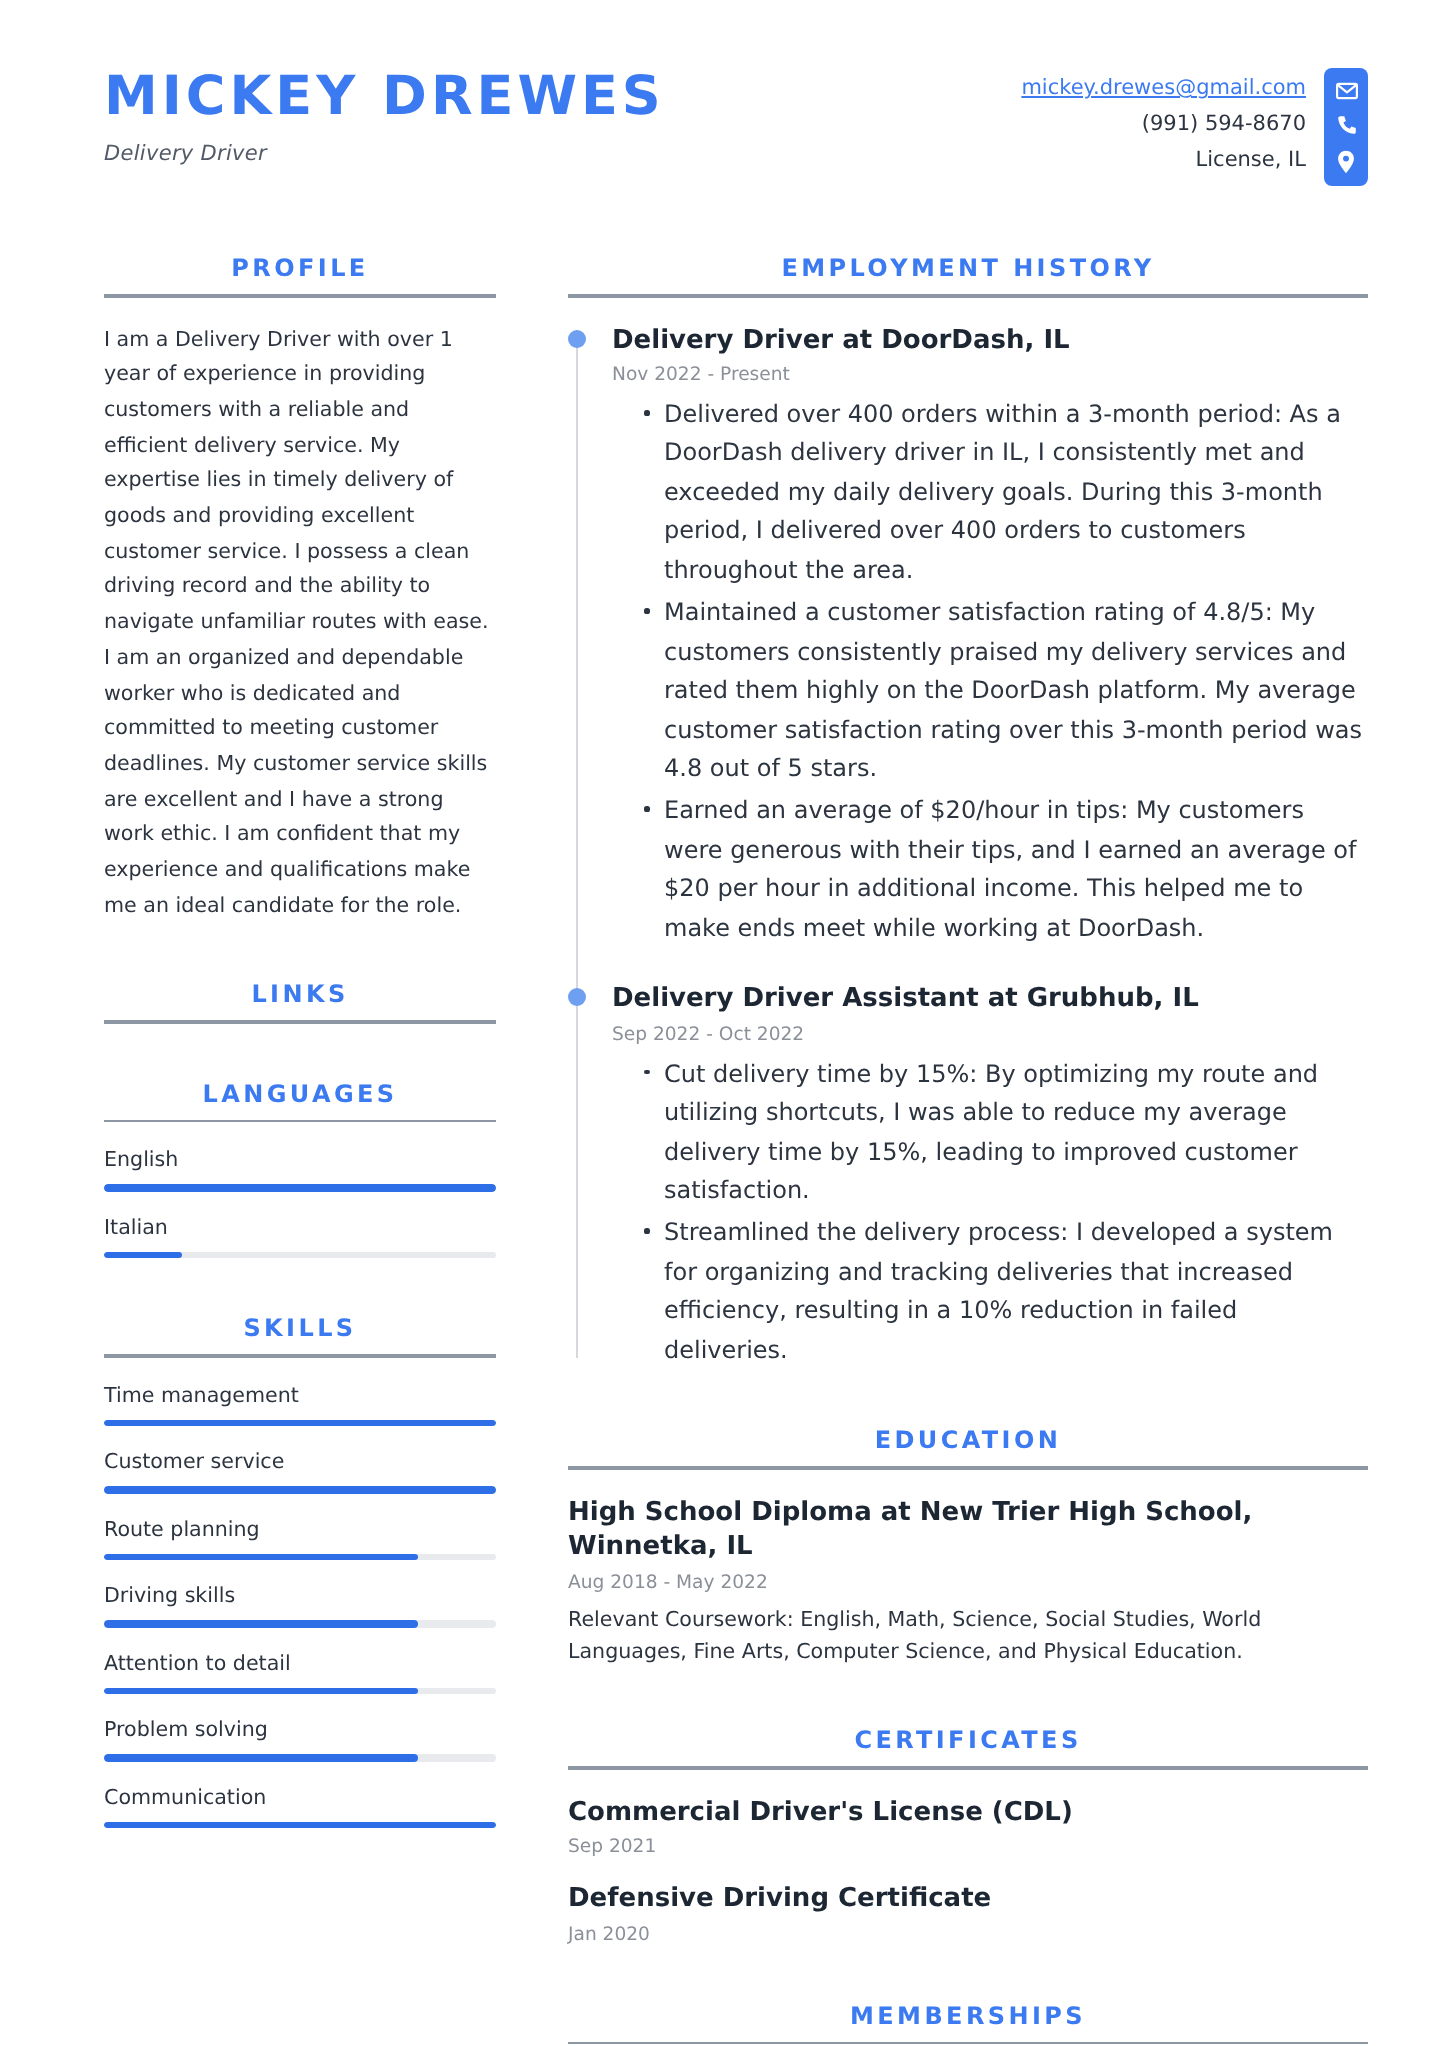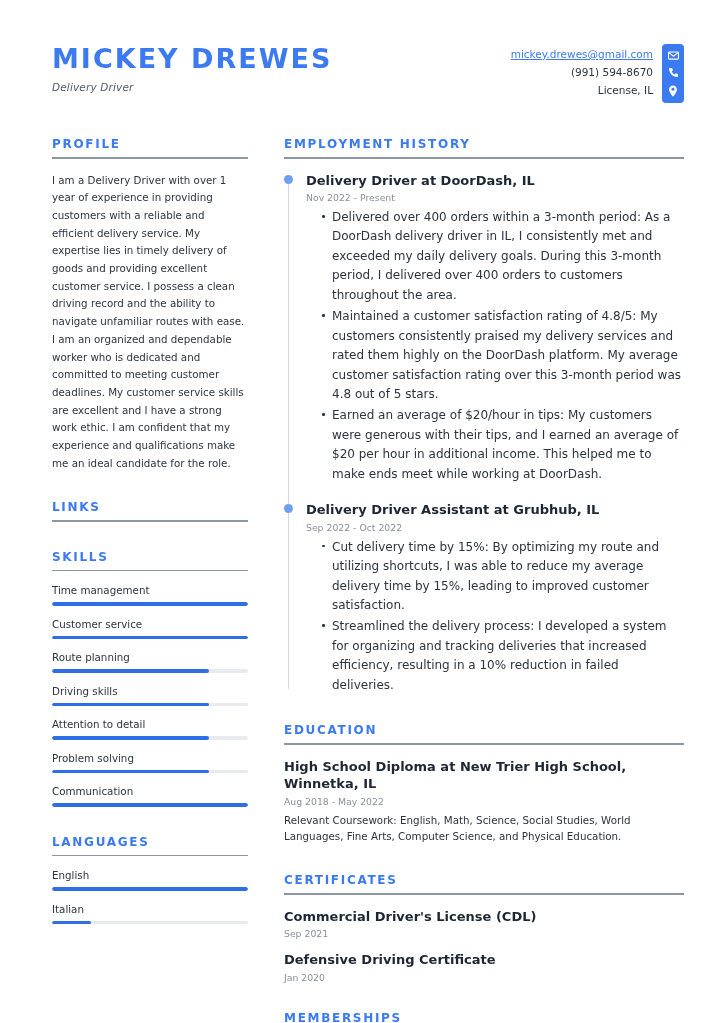--- a/index.html
+++ b/index.html
@@ -10,21 +10,21 @@
     background: #ffffff;
     font-family: "DejaVu Sans", "Liberation Sans", sans-serif;
     color: #2c3440;
     overflow: hidden;
   }
 
   .page {
     position: relative;
     width: 724px;
     height: 1023px;
-    padding: 38px 40px 0 52px;
+    padding: 28px 40px 0 52px;
   }
 
   
   .header {
     display: flex;
     align-items: flex-start;
     justify-content: space-between;
     margin-bottom: 34px;
   }
   .identity { padding-top: 6px; }
@@ -79,20 +79,21 @@
   .col-left  { width: 196px; flex: 0 0 196px; }
   .col-right { flex: 1; margin-left: 36px; }
 
   
   .sec-title {
     font-size: 12px;
     font-weight: bold;
     letter-spacing: 1.7px;
     color: #3b7af0;
     text-transform: uppercase;
+    text-align: center;
   }
   .sec-rule {
     height: 1.5px;
     background: #8d97a3;
     margin-top: 6px;
     margin-bottom: 13px;
   }
   .section { margin-bottom: 28px; }
 
   
@@ -245,20 +246,39 @@
         <div class="sec-rule"></div>
         <div class="profile-text">I am a Delivery Driver with over 1 year of experience in providing customers with a reliable and efficient delivery service. My expertise lies in timely delivery of goods and providing excellent customer service. I possess a clean driving record and the ability to navigate unfamiliar routes with ease. I am an organized and dependable worker who is dedicated and committed to meeting customer deadlines. My customer service skills are excellent and I have a strong work ethic. I am confident that my experience and qualifications make me an ideal candidate for the role.</div>
       </div>
 
       <div class="section">
         <div class="sec-title">LINKS</div>
         <div class="sec-rule"></div>
       </div>
 
       <div class="section">
+        <div class="sec-title">LANGUAGES</div>
+        <div class="sec-rule"></div>
+        <div id="languages-list">
+            <div class="skill-row">
+              <div class="skill-label">English</div>
+              <div class="bar-track">
+                <div class="bar-fill" style="width: 100%;"></div>
+              </div>
+            </div>
+            <div class="skill-row">
+              <div class="skill-label">Italian</div>
+              <div class="bar-track">
+                <div class="bar-fill" style="width: 20%;"></div>
+              </div>
+            </div>
+          </div>
+      </div>
+
+      <div class="section">
         <div class="sec-title">SKILLS</div>
         <div class="sec-rule"></div>
         <div id="skills-list">
             <div class="skill-row">
               <div class="skill-label">Time management</div>
               <div class="bar-track">
                 <div class="bar-fill" style="width: 100%;"></div>
               </div>
             </div>
             <div class="skill-row">
@@ -288,39 +308,20 @@
             <div class="skill-row">
               <div class="skill-label">Problem solving</div>
               <div class="bar-track">
                 <div class="bar-fill" style="width: 80%;"></div>
               </div>
             </div>
             <div class="skill-row">
               <div class="skill-label">Communication</div>
               <div class="bar-track">
                 <div class="bar-fill" style="width: 100%;"></div>
-              </div>
-            </div>
-          </div>
-      </div>
-
-      <div class="section">
-        <div class="sec-title">LANGUAGES</div>
-        <div class="sec-rule"></div>
-        <div id="languages-list">
-            <div class="skill-row">
-              <div class="skill-label">English</div>
-              <div class="bar-track">
-                <div class="bar-fill" style="width: 100%;"></div>
-              </div>
-            </div>
-            <div class="skill-row">
-              <div class="skill-label">Italian</div>
-              <div class="bar-track">
-                <div class="bar-fill" style="width: 20%;"></div>
               </div>
             </div>
           </div>
       </div>
 
     </div>
 
     <div class="col-right">
 
       <div class="section">

